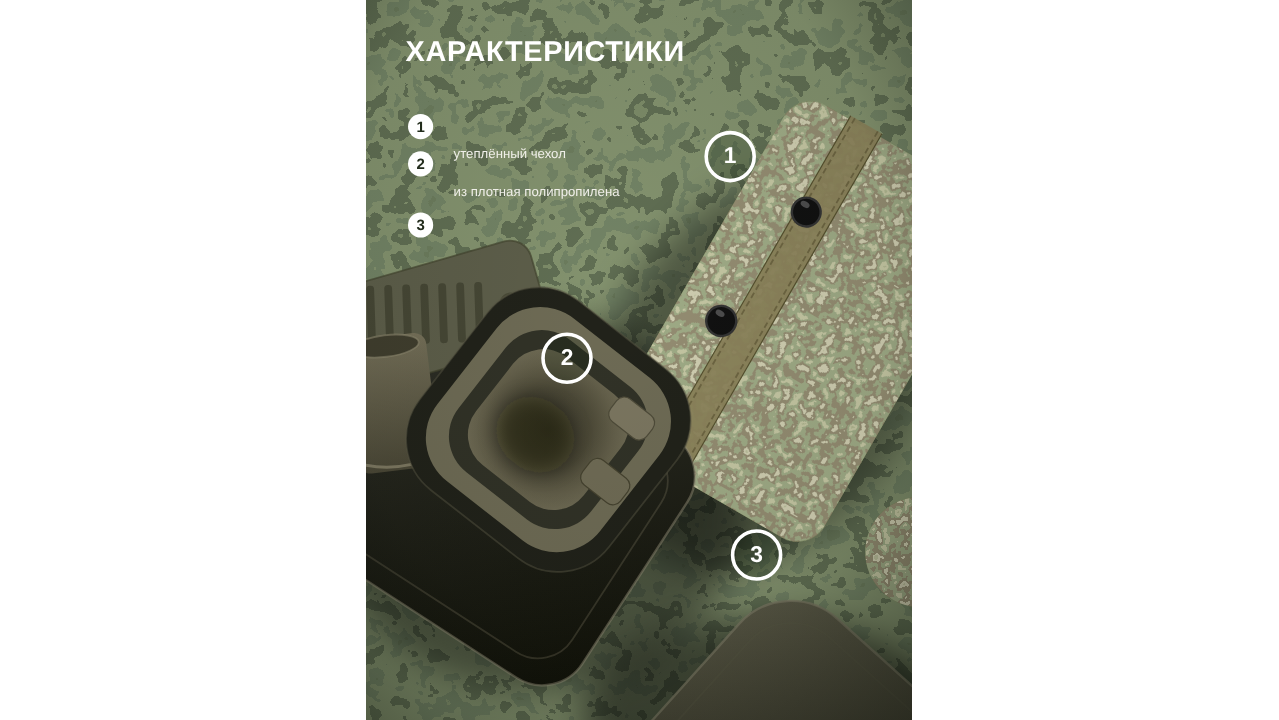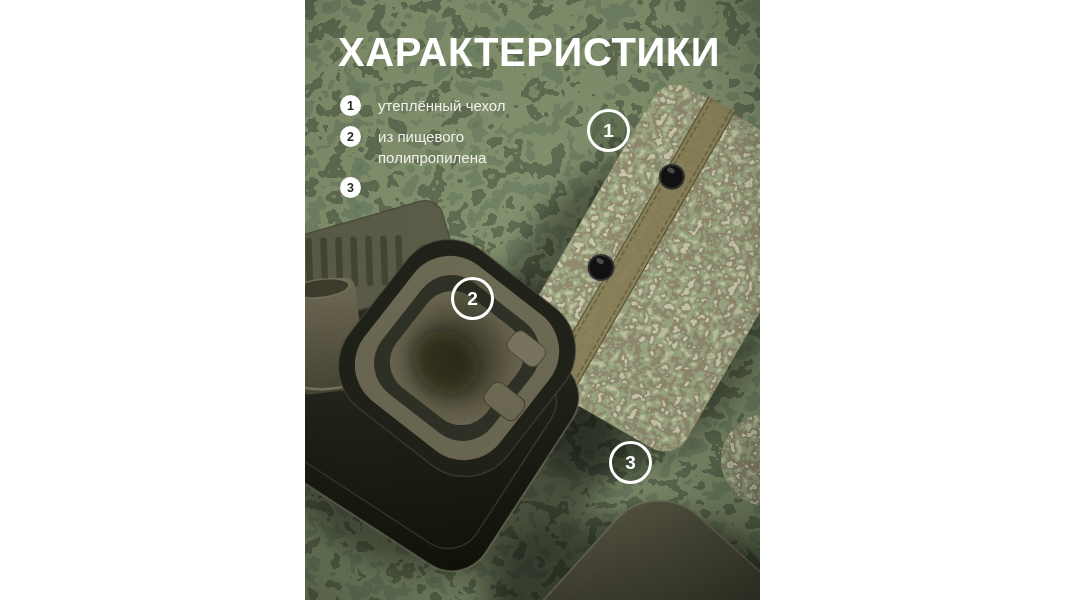--- a/index.html
+++ b/index.html
@@ -10,40 +10,41 @@
     overflow:hidden;
   }
   .stage{position:relative;width:1066px;height:600px;background:var(--page-bg,#ffffff);}
   .card{
     position:absolute;left:305px;top:0;width:455px;height:600px;
     overflow:hidden;background:#2a331e;
   }
   .photo{position:absolute;left:0;top:0;width:455px;height:600px;display:block;}
   .title{
     position:absolute;left:33px;top:30px;margin:0;
-    font-size:40px;font-weight:700;letter-spacing:0.6px;
+    font-size:24px;font-weight:700;letter-spacing:0.6px;
     color:var(--title-text,#ffffff);
     white-space:nowrap;
   }
   .feature{
     position:absolute;left:35px;display:flex;align-items:flex-start;gap:17px;
     width:240px;
   }
   .feature-1{top:95px;}
   .feature-2{top:126px;}
   .feature-3{top:177px;}
   .badge{
     flex:0 0 auto;width:21px;height:21px;border-radius:50%;
     background:var(--badge-bg,#ffffff);
     display:flex;align-items:center;justify-content:center;
     font-size:12.5px;font-weight:700;color:var(--badge-number,#222c1c);
   }
   .flabel{
-    font-size:15px;line-height:21px;color:var(--feature-text,#f0efe9);
+    font-size:11px;line-height:21px;color:var(--feature-text,#f0efe9);
     width:175px;
+    margin-top:24px;
   }
   .callout{
     position:absolute;width:37px;height:37px;box-sizing:content-box;
     border:3px solid var(--callout-ring,#ffffff);border-radius:50%;
     background:rgba(8,26,10,0.22);
     display:flex;align-items:center;justify-content:center;
     color:var(--callout-number,#ffffff);font-size:19px;font-weight:700;
   }
   .callout-1{left:282px;top:109px;}
   .callout-2{left:146px;top:277px;}
@@ -199,21 +200,21 @@
     <div class="feature feature-1">
       <span class="badge">
         <span>1</span>
       </span>
       <span class="flabel">утеплённый чехол</span>
     </div>
     <div class="feature feature-2">
       <span class="badge">
         <span>2</span>
       </span>
-      <span class="flabel">из пищевого полипропилена</span>
+      <span class="flabel">из плотная полипропилена</span>
     </div>
     <div class="feature feature-3">
       <span class="badge">
         <span>3</span>
       </span>
     </div>
 
     <div class="callout callout-1">
       <span>1</span>
     </div>

